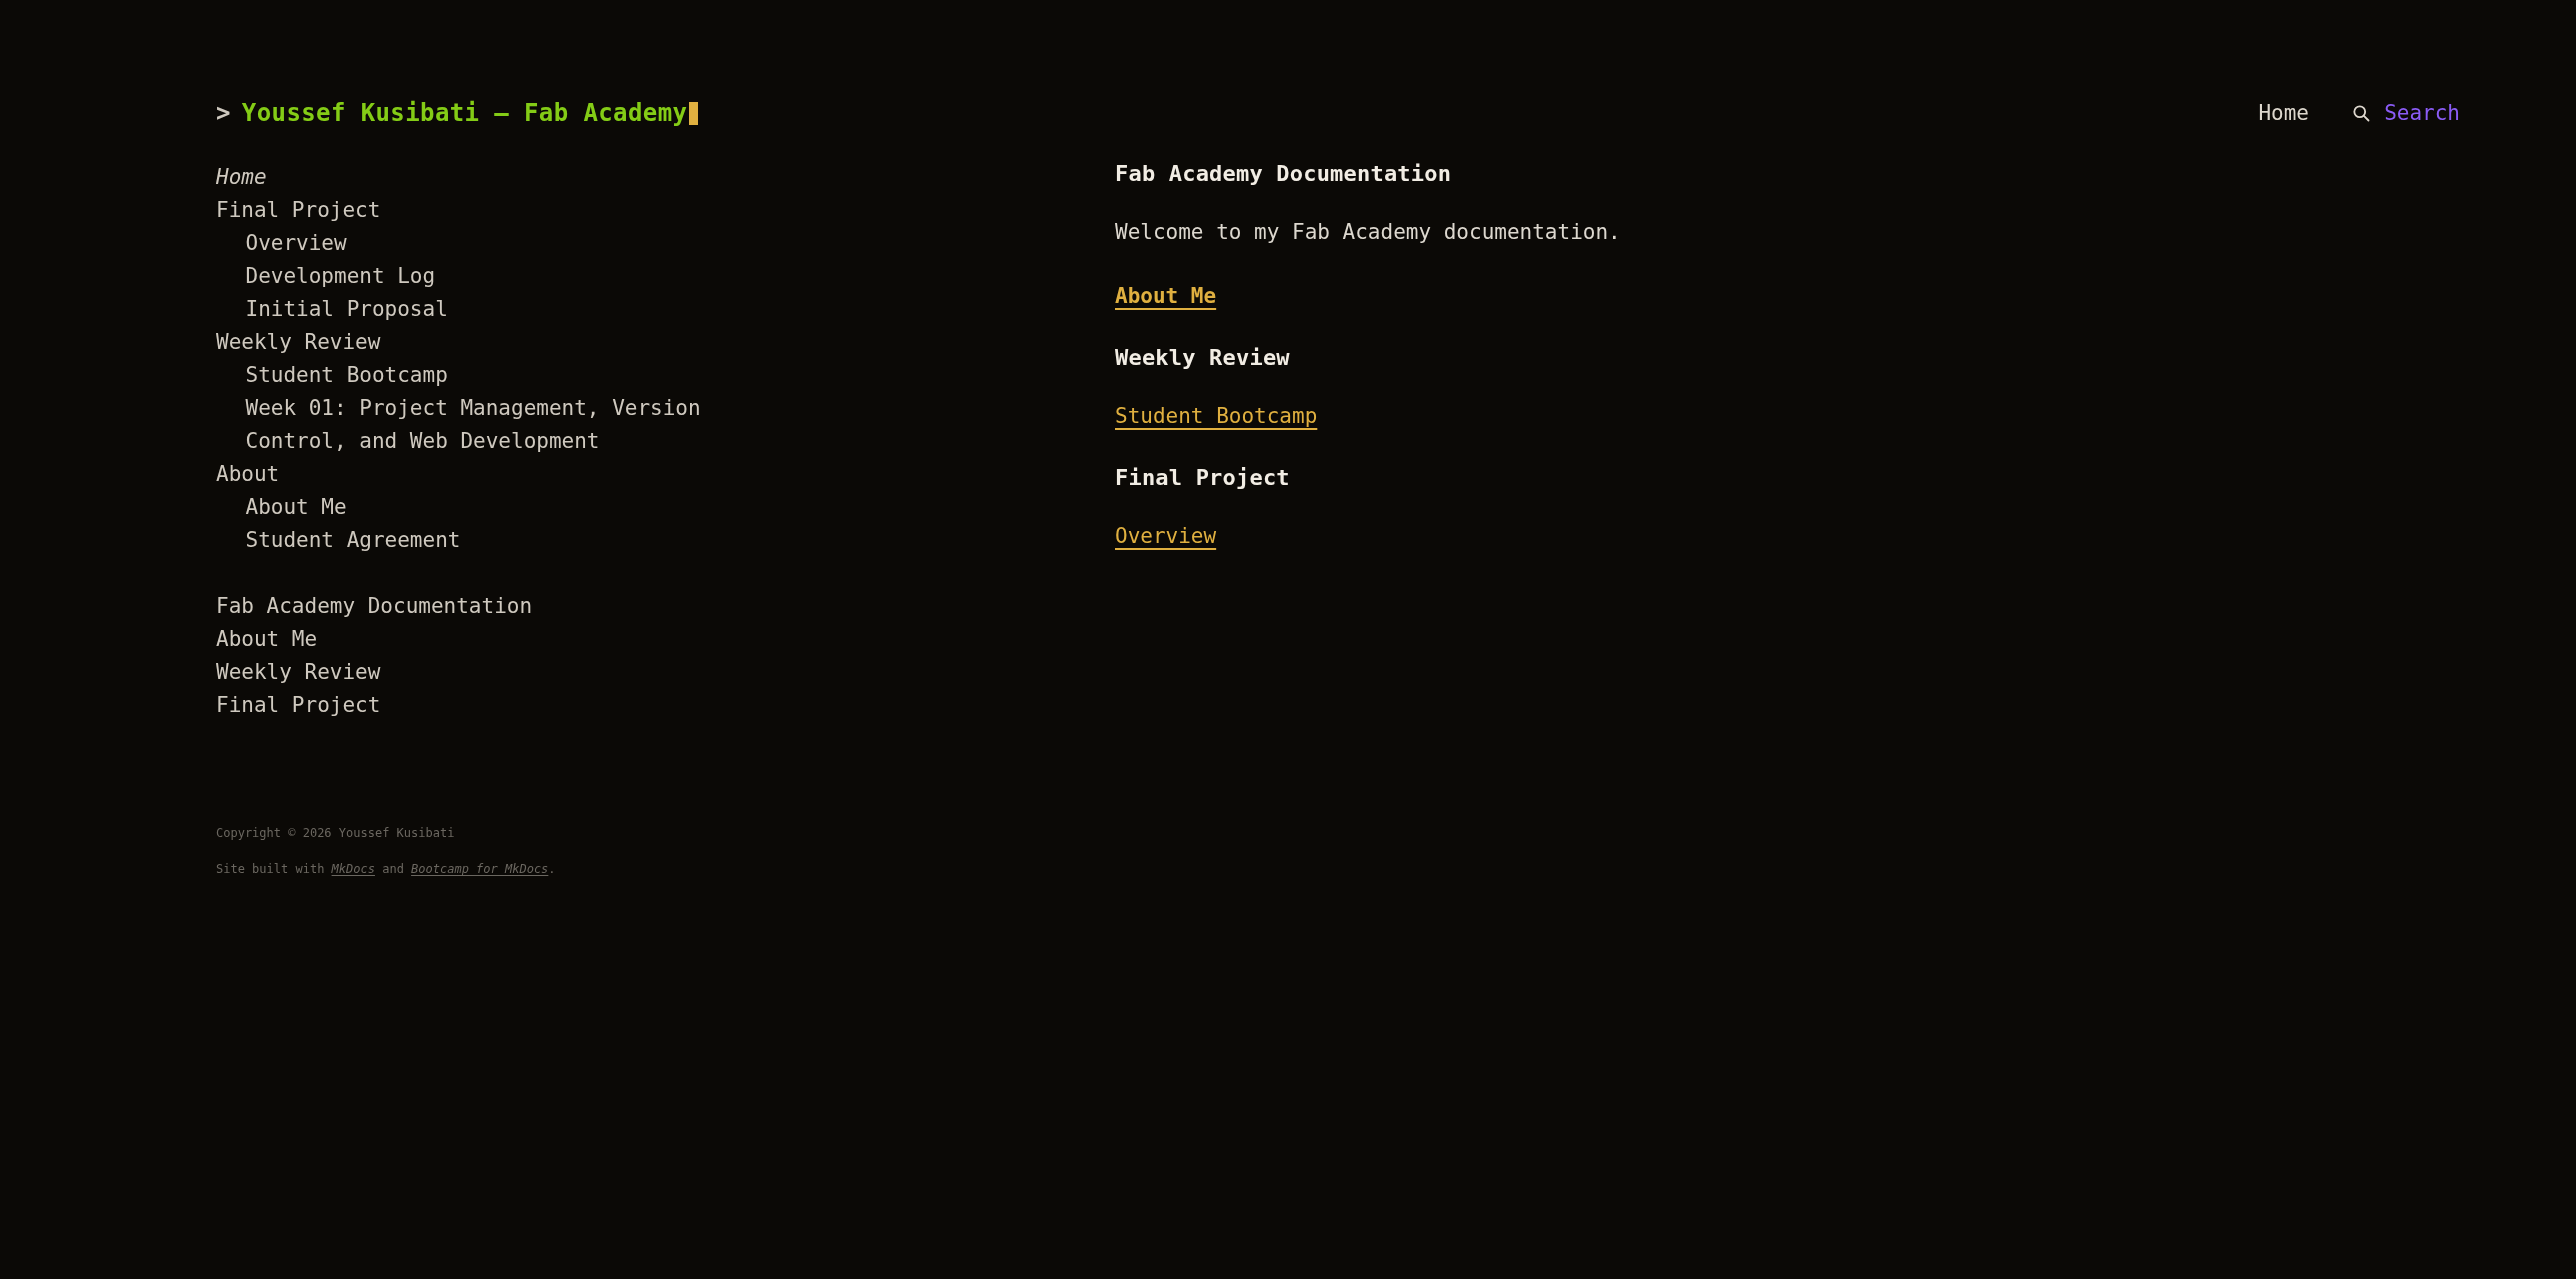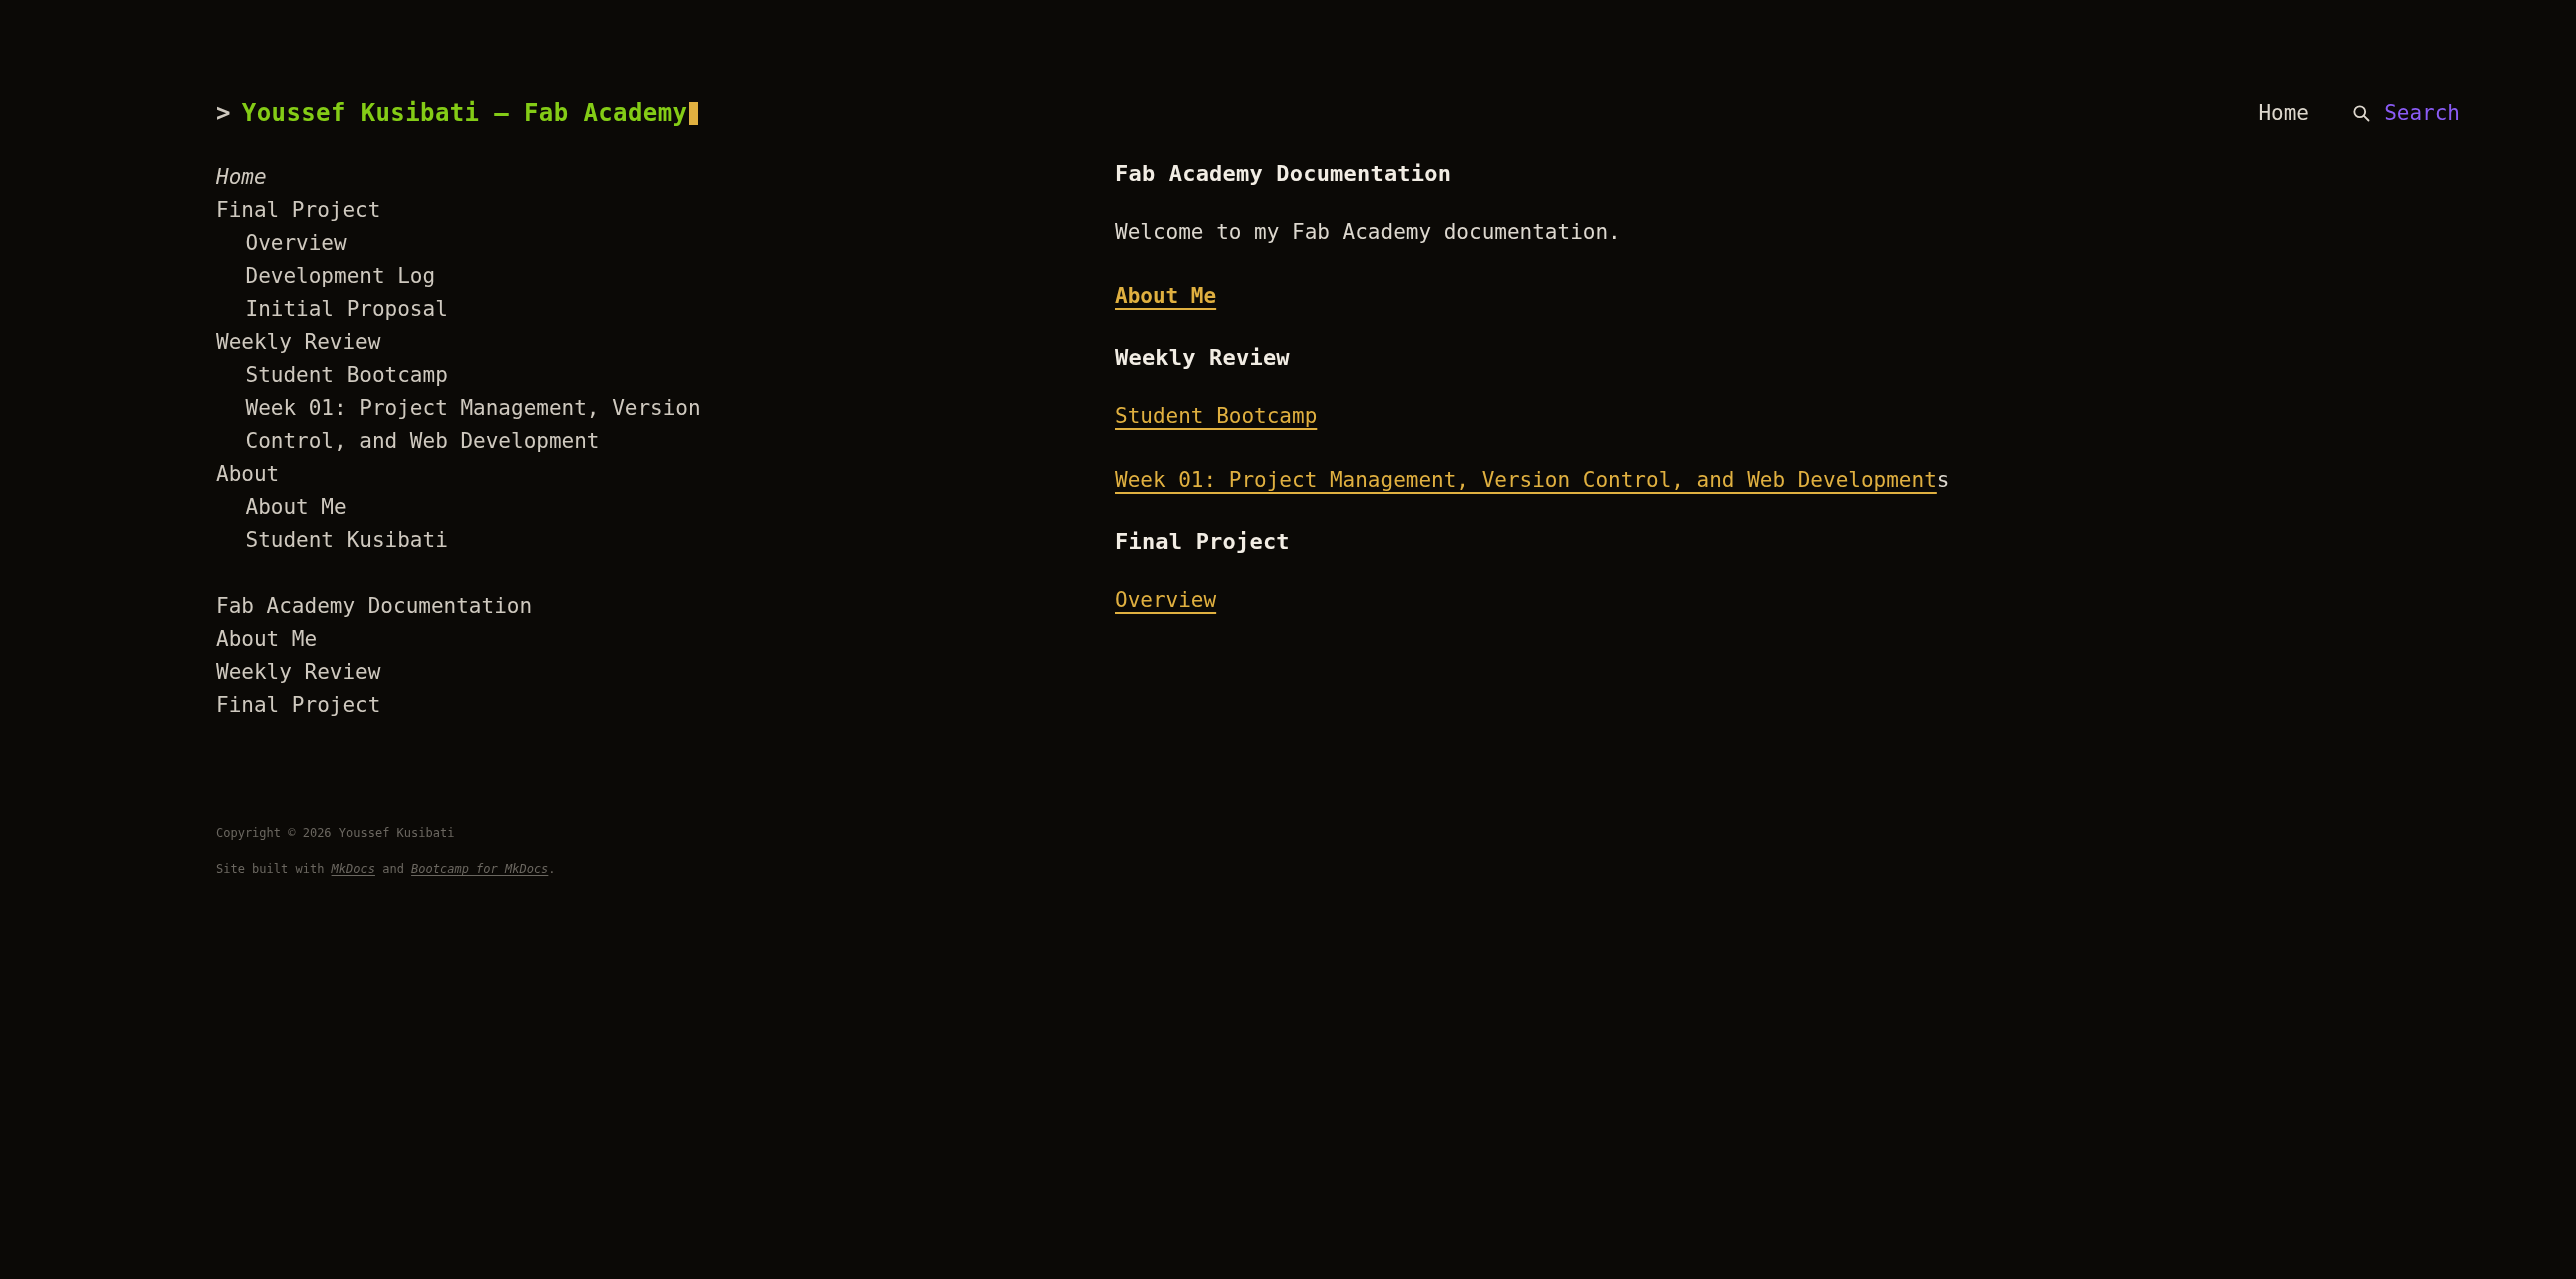--- a/index.html
+++ b/index.html
@@ -190,21 +190,21 @@
         <a class="side-item italic" href="#">Home</a>
         <a class="side-item" href="#">Final Project</a>
         <a class="side-item indent" href="#">Overview</a>
         <a class="side-item indent" href="#">Development Log</a>
         <a class="side-item indent" href="#">Initial Proposal</a>
         <a class="side-item" href="#">Weekly Review</a>
         <a class="side-item indent" href="#">Student Bootcamp</a>
         <a class="side-item wrap" href="#">Week 01: Project Management, Version Control, and Web Development</a>
         <a class="side-item" href="#">About</a>
         <a class="side-item indent" href="#">About Me</a>
-        <a class="side-item indent" href="#">Student Kusibati</a>
+        <a class="side-item indent" href="#">Student Agreement</a>
       </div>
 
       <div class="side-gap"></div>
 
       <div class="side-group">
         <a class="side-item" href="#">Fab Academy Documentation</a>
         <a class="side-item" href="#">About Me</a>
         <a class="side-item" href="#">Weekly Review</a>
         <a class="side-item" href="#">Final Project</a>
       </div>
@@ -217,23 +217,20 @@
       <p>
         <a class="link bold" href="#">About Me</a>
       </p>
 
       <h2>Weekly Review</h2>
 
       <p>
         <a class="link" href="#">Student Bootcamp</a>
       </p>
 
-      <p>
-        <a class="link" href="#">Week 01: Project Management, Version Control, and Web Development</a><span class="trail">s</span>
-      </p>
 
       <h2>Final Project</h2>
 
       <p>
         <a class="link" href="#">Overview</a>
       </p>
     </main>
   </div>
 
   <footer class="footer">

